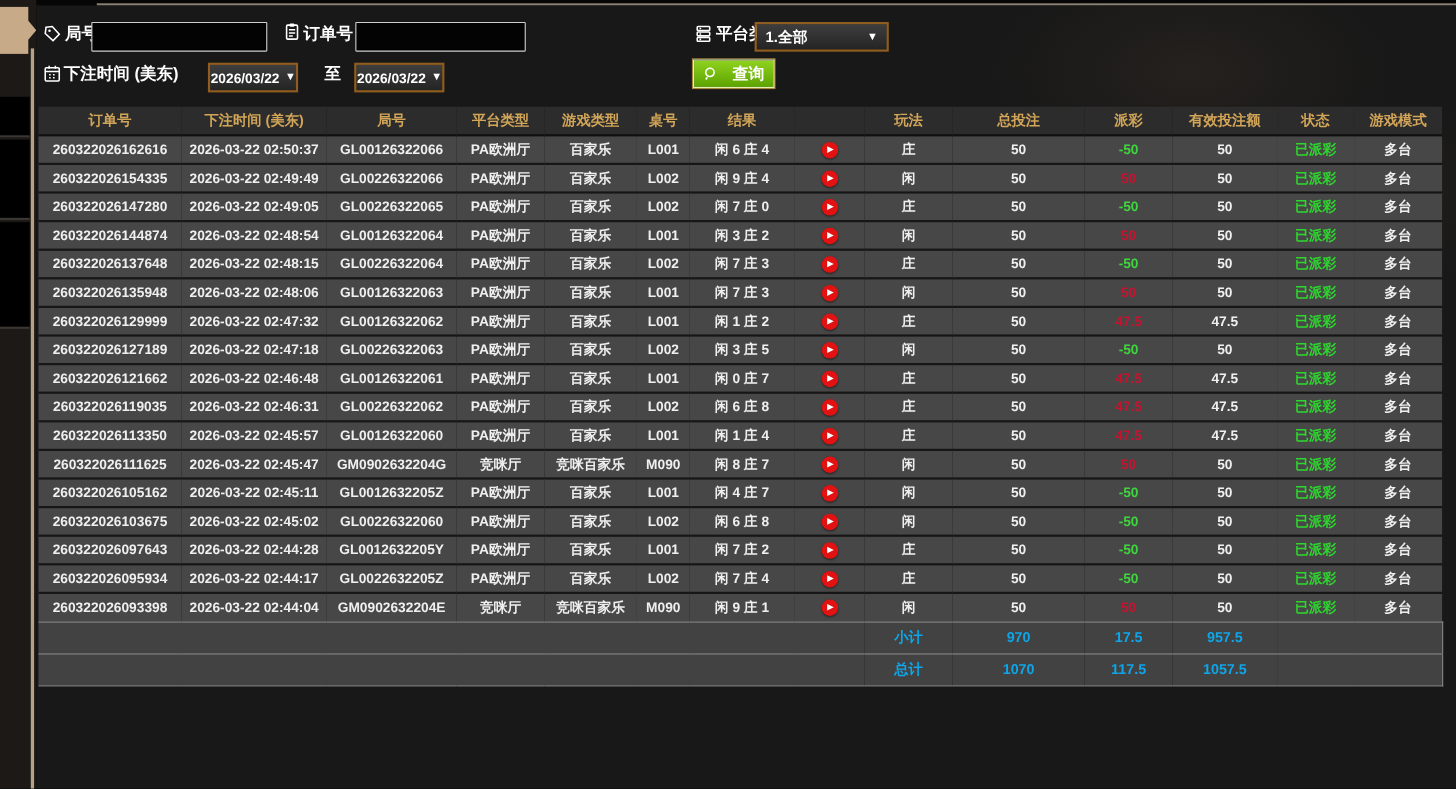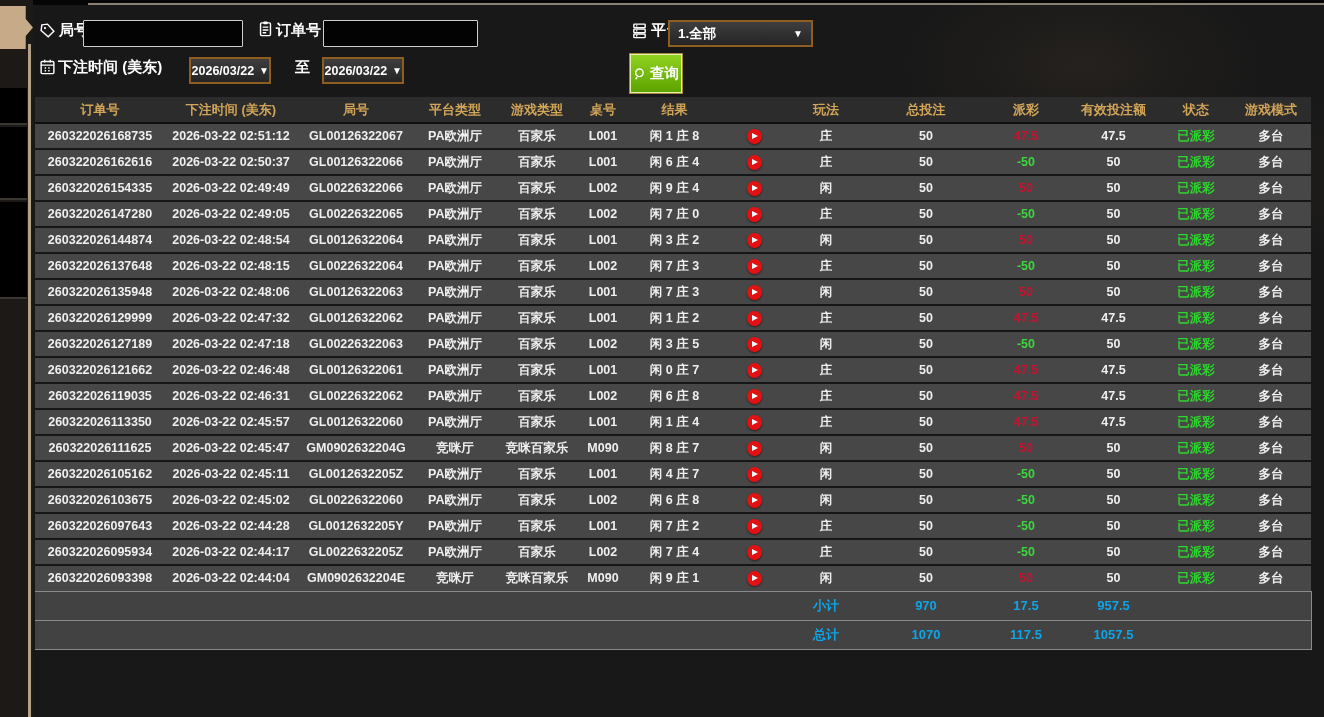--- a/index.html
+++ b/index.html
@@ -36,21 +36,21 @@
   .date-box, .dd-box {
     background:linear-gradient(#3e3e3e,#242424);
     border:2px solid #8f5d1f; color:#fff; font-weight:bold; font-size:12.5px;
     display:flex; align-items:center; justify-content:flex-end; gap:5px; cursor:pointer; }
   .dd-box { justify-content:space-between; padding:0 8px; font-size:13.5px; }
   .caret { font-size:10px; color:#fff; }
   .query-btn {
     background:linear-gradient(#8fd21f,#5da300);
     border:1px solid #e6f2b2; box-shadow:0 0 0 1px #a8863c;
     color:#fff; font-weight:bold; font-size:14.5px;
-    display:flex; align-items:center; gap:3px; padding:0 2px; height:39px; cursor:pointer; }
+    display:flex; align-items:center; gap:13px; padding:0 8px; height:26px; cursor:pointer; }
 
   
   .tbl-wrap { position:absolute; left:2px; top:92px; width:1276px; }
   table { border-collapse:collapse; table-layout:fixed; width:1276px; }
   th { background:#2c2c2c; color:#d2a558; font-size:13px; font-weight:bold;
        height:26px; text-align:center; white-space:nowrap; border-bottom:2px solid #101010; }
   td { background:#474747; color:#efefef; font-size:12.5px; font-weight:bold;
        height:26px; text-align:center; white-space:nowrap; overflow:visible;
        border-top:2px solid #161616; }
   tbody tr:first-child td { border-top:none; }
@@ -103,21 +103,21 @@
 
   <span class="f-abs" style="left:598px; top:17px;">
     <svg class="icon-svg" viewBox="0 0 24 24" fill="none" stroke="#fff" stroke-width="2">
       <rect x="4" y="3" width="16" height="5" rx="1"></rect>
         <rect x="4" y="10" width="16" height="5" rx="1"></rect>
         <rect x="4" y="17" width="16" height="5" rx="1"></rect>
       <path d="M7 5.5h2 M7 12.5h2 M7 19.5h2"></path>
     </svg>
   </span>
   <span class="f-abs f-label" style="left:618px; top:16px;">平台类型</span>
-  <div class="f-abs dd-box" style="left:635px; top:15px; width:145px; height:27px;">
+  <div class="f-abs dd-box" style="left:653px; top:15px; width:122px; height:27px;">
     <span>1.全部</span>
     <span class="caret">▼</span>
   </div>
 
   <span class="f-abs" style="left:6px; top:53px;">
     <svg class="icon-svg" viewBox="0 0 24 24" fill="none" stroke="#fff" stroke-width="2">
       <rect x="3" y="5" width="18" height="17" rx="1.5"></rect>
         <path d="M3 10h18 M8 2.5v4 M16 2.5v4 M8 14h2 M13 14h2 M8 18h2 M13 18h2"></path>
     </svg>
   </span>
@@ -170,36 +170,20 @@
             <th>玩法</th>
             <th>总投注</th>
             <th>派彩</th>
             <th>有效投注额</th>
             <th>状态</th>
             <th>游戏模式</th>
           </tr>
         </thead>
       <tbody id="tbody">
           <tr>
-            <td>260322026168735</td>
-            <td>2026-03-22 02:51:12</td>
-            <td>GL00126322067</td>
-            <td>PA欧洲厅</td>
-            <td>百家乐</td>
-            <td>L001</td>
-            <td>闲 1 庄 8</td>
-            <td><span class="play-btn"></span></td>
-            <td>庄</td>
-            <td>50</td>
-            <td class="pos">47.5</td>
-            <td>47.5</td>
-            <td class="status">已派彩</td>
-            <td>多台</td>
-          </tr>
-          <tr>
             <td>260322026162616</td>
             <td>2026-03-22 02:50:37</td>
             <td>GL00126322066</td>
             <td>PA欧洲厅</td>
             <td>百家乐</td>
             <td>L001</td>
             <td>闲 6 庄 4</td>
             <td><span class="play-btn"></span></td>
             <td>庄</td>
             <td>50</td>

